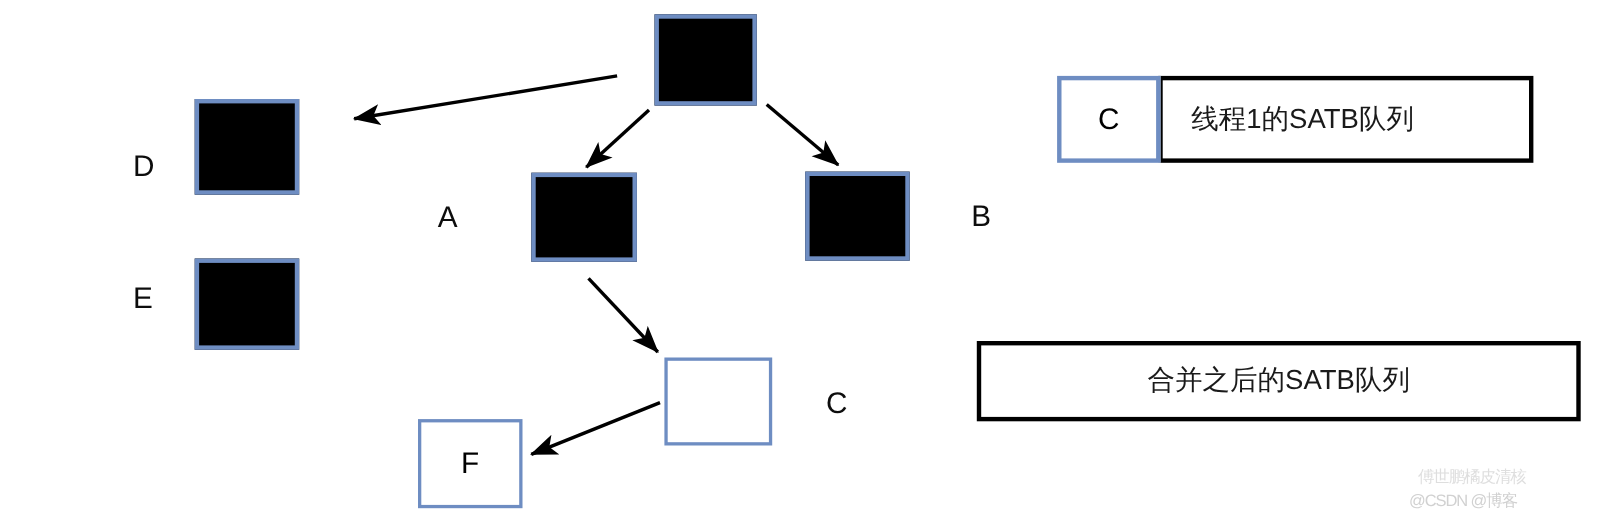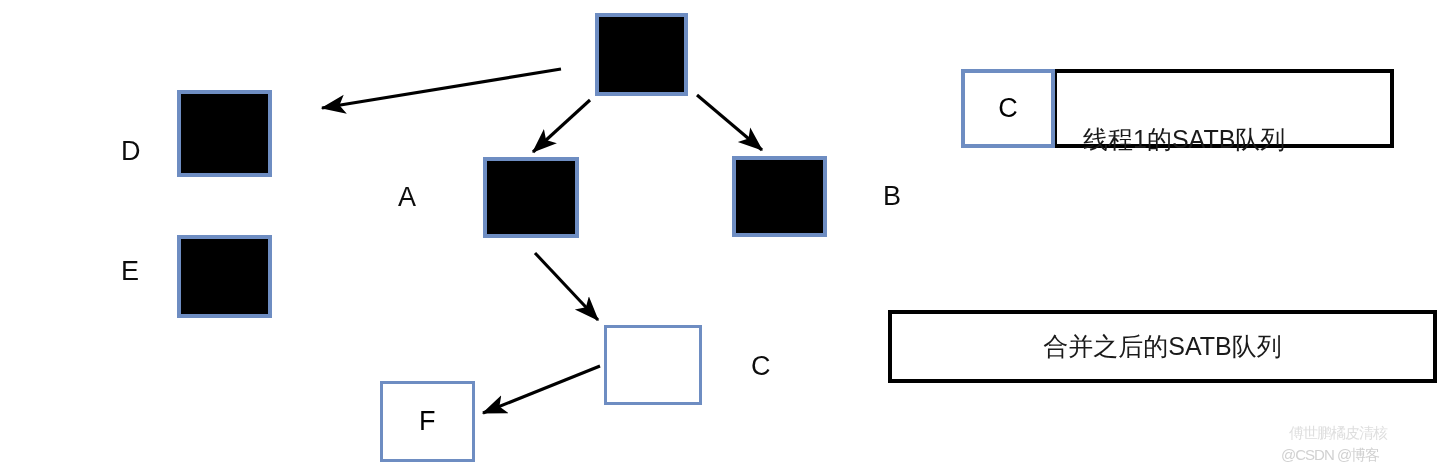--- a/index.html
+++ b/index.html
@@ -162,21 +162,21 @@
   <div class="label" style="left:398px; top:184px;">A</div>
 
   <div class="label" style="left:883px; top:183px;">B</div>
 
   <div class="label" style="left:751px; top:353px;">C</div>
 
   <div class="queue-box" style="left:1053px; top:69px; width:341px; height:79px;"></div>
 
   <div class="queue-cell" style="left:961px; top:69px; width:94px; height:79px;">C</div>
 
-  <div class="queue-text" style="left:1083px; top:96px;margin-top:31px;">线程1的SATB队列</div>
+  <div class="queue-text" style="left:1083px; top:96px;">线程1的SATB队列</div>
 
   <div class="queue-box" style="left:888px; top:310px; width:549px; height:73px;"></div>
 
   <div class="queue-text centered" style="left:888px; width:549px; top:334px;">合并之后的SATB队列</div>
 
   <div class="watermark" style="left:1281px; top:446px;">@CSDN @博客</div>
   <div class="watermark second" style="left:1289px; top:424px;font-family:Liberation Mono, monospace;">傅世鹏橘皮清核</div>
 
 </div>
 

